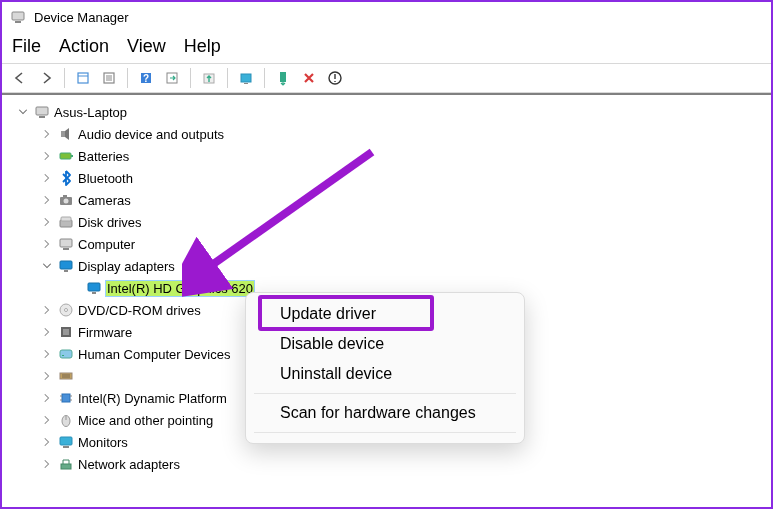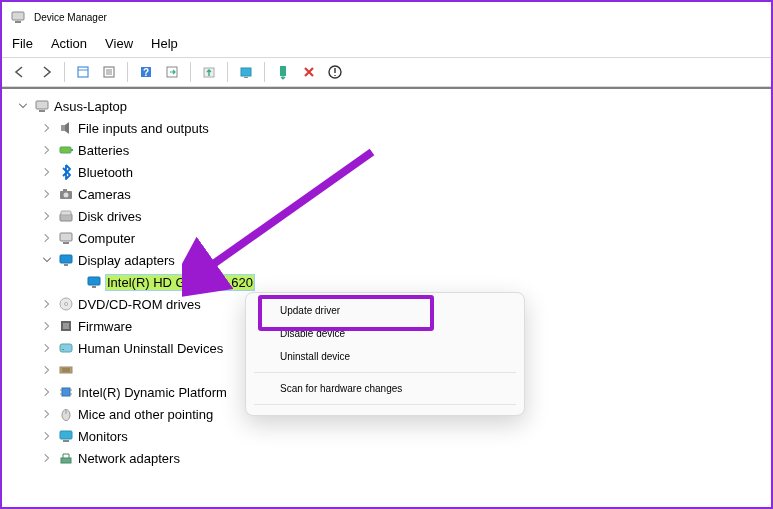--- a/index.html
+++ b/index.html
@@ -18,28 +18,28 @@
 
   
   .titlebar {
     display: flex;
     align-items: center;
     height: 30px;
     padding: 0 8px;
     gap: 8px;
   }
   .titlebar .app-icon { width: 16px; height: 16px; }
-  .titlebar .title { font-size: 10px; }
+  .titlebar .title { font-size: 13px; }
 
   
   .menubar {
     display: flex;
     gap: 18px;
     padding: 4px 10px 6px 10px;
-    font-size: 13px;
+    font-size: 18px;
   }
   .menubar span { cursor: default; }
 
   
   .toolbar {
     display: flex;
     align-items: center;
     gap: 2px;
     padding: 3px 6px;
     border-top: 1px solid #d8d8d8;
@@ -96,21 +96,21 @@
   .context-menu {
     position: absolute;
     left: 243px;
     top: 290px;
     width: 280px;
     background: #fafafa;
     border: 1px solid #dcdcdc;
     border-radius: 8px;
     box-shadow: 0 8px 24px rgba(0,0,0,0.18);
     padding: 6px 2px;
-    font-size: 10px;
+    font-size: 16px;
   }
   .context-menu .item {
     padding: 6px 32px;
   }
   .context-menu .divider {
     height: 1px;
     background: #e4e4e4;
     margin: 4px 6px;
   }
   .context-menu .item.bold { font-weight: 700; }
@@ -351,21 +351,21 @@
       </div>
       <div class="node depth1">
         <span class="chev">
           <svg width="12" height="12" viewBox="0 0 16 16">
             <use href="#chev-right"></use>
           </svg>
         </span>
         <svg class="icon" viewBox="0 0 16 16">
           <use href="#i-audio"></use>
         </svg>
-        <span class="label">File inputs and outputs</span>
+        <span class="label">Audio device and outputs</span>
       </div>
       <div class="node depth1">
         <span class="chev">
           <svg width="12" height="12" viewBox="0 0 16 16">
             <use href="#chev-right"></use>
           </svg>
         </span>
         <svg class="icon" viewBox="0 0 16 16">
           <use href="#i-battery"></use>
         </svg>
@@ -457,21 +457,21 @@
       </div>
       <div class="node depth1">
         <span class="chev">
           <svg width="12" height="12" viewBox="0 0 16 16">
             <use href="#chev-right"></use>
           </svg>
         </span>
         <svg class="icon" viewBox="0 0 16 16">
           <use href="#i-hid"></use>
         </svg>
-        <span class="label">Human Uninstall Devices</span>
+        <span class="label">Human Computer Devices</span>
       </div>
       <div class="node depth1">
         <span class="chev">
           <svg width="12" height="12" viewBox="0 0 16 16">
             <use href="#chev-right"></use>
           </svg>
         </span>
         <svg class="icon" viewBox="0 0 16 16">
           <use href="#i-ide"></use>
         </svg>

